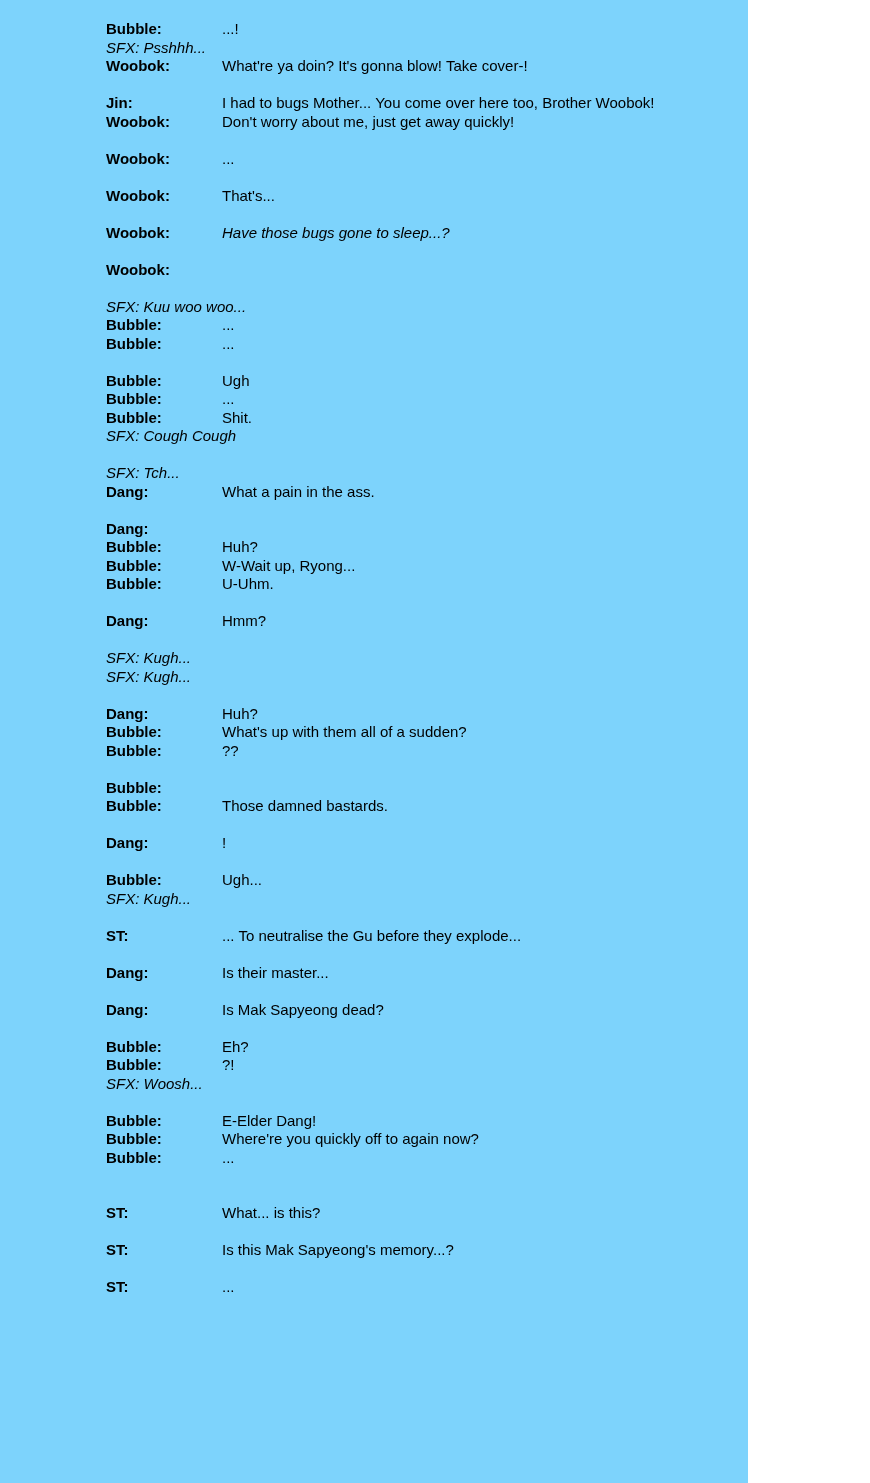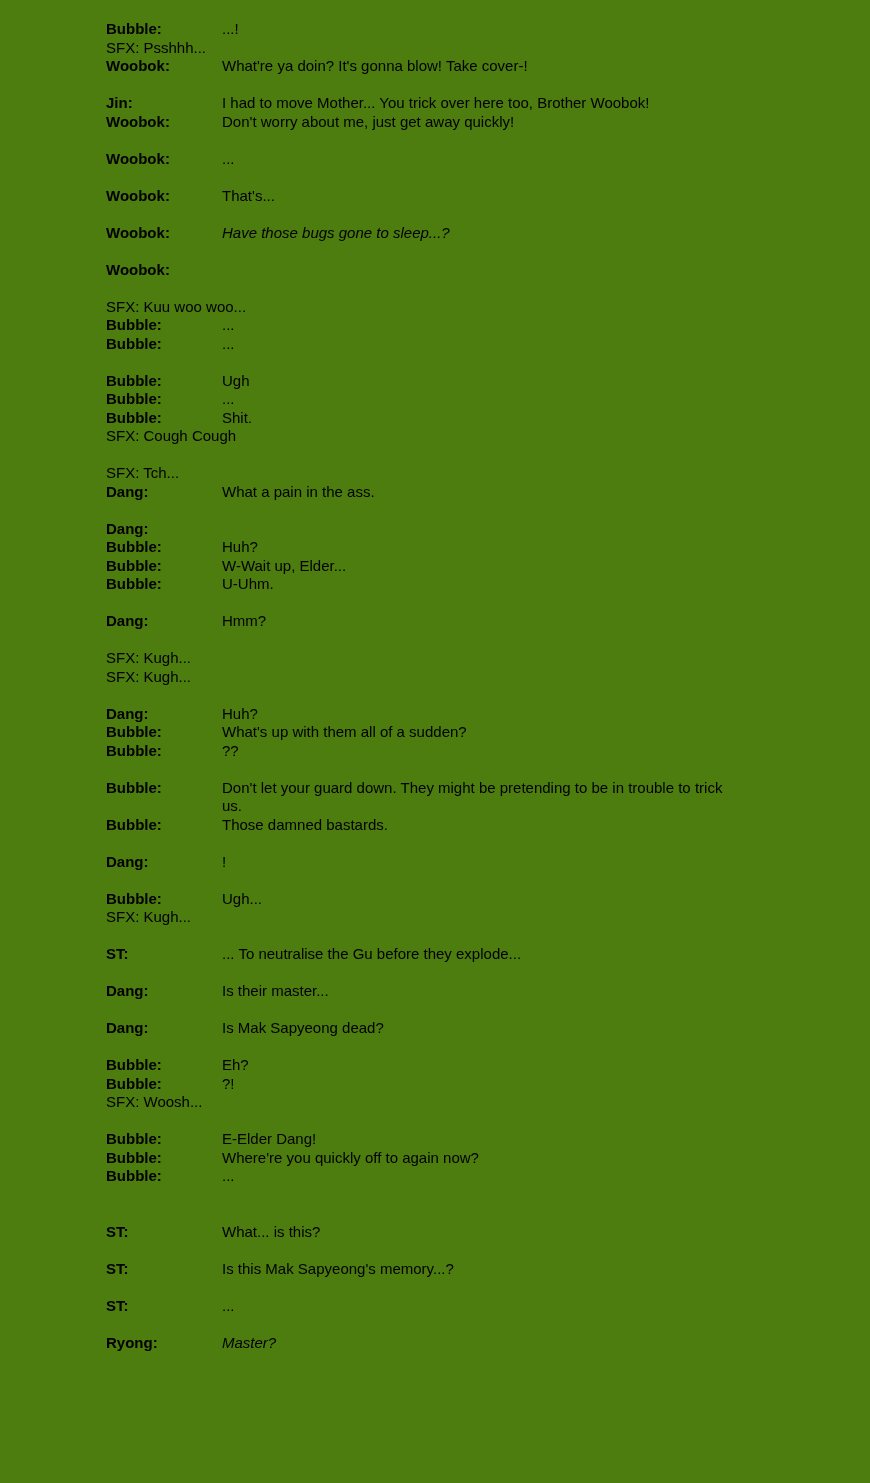--- a/index.html
+++ b/index.html
@@ -2,23 +2,23 @@
 <html><head>
 <meta charset="utf-8">
 <style>
   html, body {
     margin: 0;
     padding: 0;
     background: #ffffff;
   }
   .page {
     position: relative;
-    width: 870px;
+    width: 748px;
     height: 1483px;
-    background: #4d7c0f;
+    background: #7dd3fc;
     overflow: hidden;
   }
   .transcript {
     box-sizing: border-box;
     padding: 20px 90px 0 106px;
     font-family: "Liberation Sans", sans-serif;
     font-size: 15px;
     line-height: 18.5px;
     color: #000000;
   }
@@ -32,20 +32,21 @@
     flex: 0 0 116px;
   }
   .text {
     white-space: pre-line;
     max-width: 558px;
   }
   .text.italic {
     font-style: italic;
   }
   .sfx {
+    font-style: italic;
   }
 </style>
 </head>
 <body>
 
 <div class="page">
   <div class="transcript" id="transcript">
       <div class="row">
         <span class="speaker">Bubble:</span>
         <span class="text">...!</span>
@@ -53,21 +54,21 @@
       <div class="row">
         <span class="sfx">SFX: Psshhh...</span>
       </div>
       <div class="row">
         <span class="speaker">Woobok:</span>
         <span class="text">What're ya doin? It's gonna blow! Take cover-!</span>
       </div>
       <div class="row"></div>
       <div class="row">
         <span class="speaker">Jin:</span>
-        <span class="text">I had to move Mother... You trick over here too, Brother Woobok!</span>
+        <span class="text">I had to bugs Mother... You come over here too, Brother Woobok!</span>
       </div>
       <div class="row">
         <span class="speaker">Woobok:</span>
         <span class="text">Don't worry about me, just get away quickly!</span>
       </div>
       <div class="row"></div>
       <div class="row">
         <span class="speaker">Woobok:</span>
         <span class="text">...</span>
       </div>
@@ -124,21 +125,21 @@
       <div class="row"></div>
       <div class="row">
         <span class="speaker">Dang:</span>
       </div>
       <div class="row">
         <span class="speaker">Bubble:</span>
         <span class="text">Huh?</span>
       </div>
       <div class="row">
         <span class="speaker">Bubble:</span>
-        <span class="text">W-Wait up, Elder...</span>
+        <span class="text">W-Wait up, Ryong...</span>
       </div>
       <div class="row">
         <span class="speaker">Bubble:</span>
         <span class="text">U-Uhm.</span>
       </div>
       <div class="row"></div>
       <div class="row">
         <span class="speaker">Dang:</span>
         <span class="text">Hmm?</span>
       </div>
@@ -158,22 +159,20 @@
         <span class="speaker">Bubble:</span>
         <span class="text">What's up with them all of a sudden?</span>
       </div>
       <div class="row">
         <span class="speaker">Bubble:</span>
         <span class="text">??</span>
       </div>
       <div class="row"></div>
       <div class="row">
         <span class="speaker">Bubble:</span>
-        <span class="text">Don't let your guard down. They might be pretending to be in trouble to trick
-us.</span>
       </div>
       <div class="row">
         <span class="speaker">Bubble:</span>
         <span class="text">Those damned bastards.</span>
       </div>
       <div class="row"></div>
       <div class="row">
         <span class="speaker">Dang:</span>
         <span class="text">!</span>
       </div>
@@ -235,18 +234,14 @@
       <div class="row">
         <span class="speaker">ST:</span>
         <span class="text">Is this Mak Sapyeong's memory...?</span>
       </div>
       <div class="row"></div>
       <div class="row">
         <span class="speaker">ST:</span>
         <span class="text">...</span>
       </div>
       <div class="row"></div>
-      <div class="row">
-        <span class="speaker">Ryong:</span>
-        <span class="text italic">Master?</span>
-      </div>
     </div>
 </div>
 
 </body></html>

